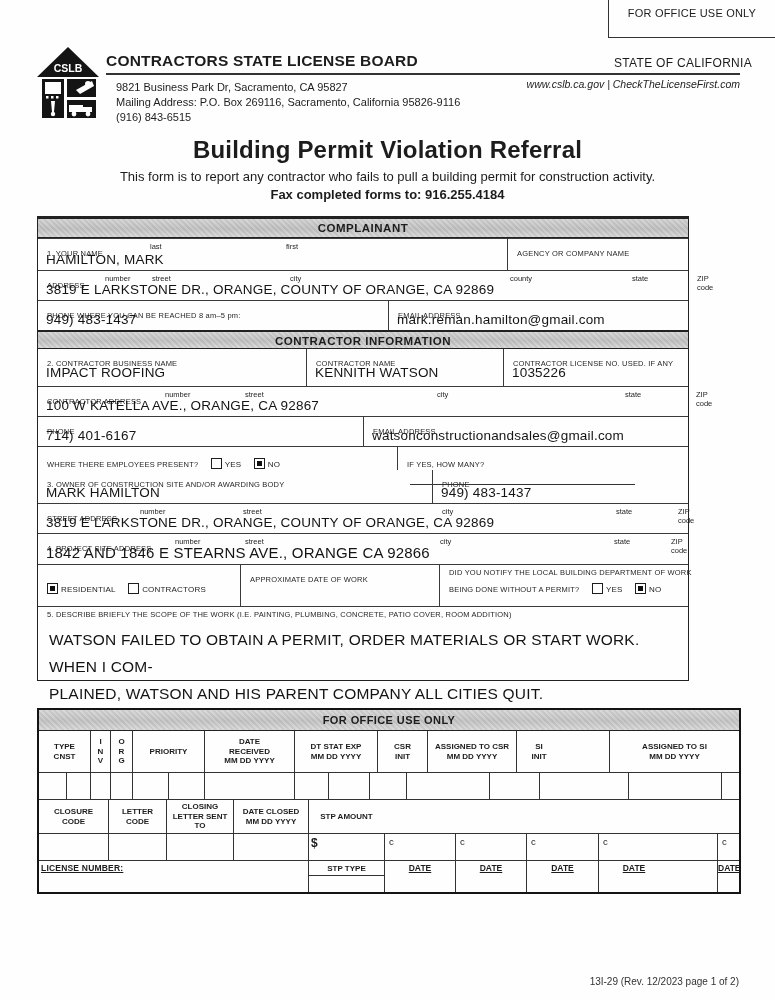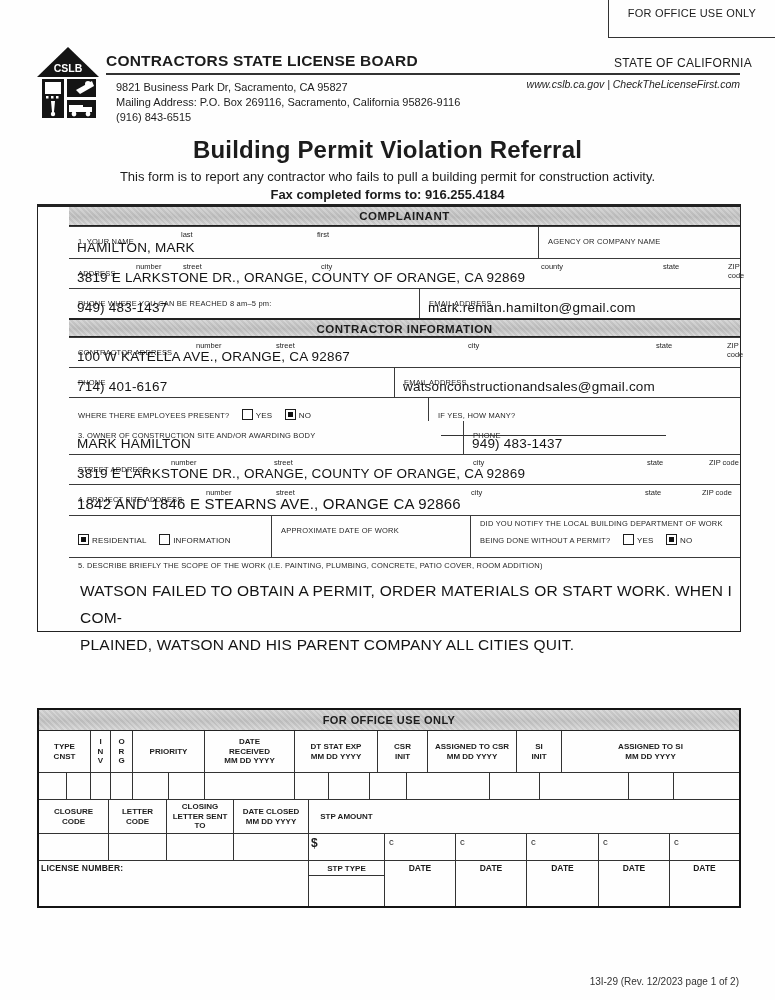--- a/index.html
+++ b/index.html
@@ -20,21 +20,21 @@
   .board-name { position: absolute; left: 106px; top: 52px; font-size: 15.5px; font-weight: bold; letter-spacing: .2px; }
   .state-name { position: absolute; right: 23px; top: 56px; font-size: 12px; letter-spacing: .3px; }
   .head-rule { position: absolute; left: 106px; right: 35px; top: 73px; height: 1.5px; background: #333; }
   .website { position: absolute; right: 35px; top: 78px; font-size: 10.5px; font-style: italic; color: #222; }
   .addr-block { position: absolute; left: 116px; top: 80px; font-size: 11px; line-height: 15px; color: #1d1d1d; }
   
   .title { position: absolute; left: 0; top: 136px; width: 100%; text-align: center; font-size: 24px; font-weight: bold; letter-spacing: .2px; }
   .subtitle { position: absolute; left: 0; top: 169px; width: 100%; text-align: center; font-size: 13px; }
   .faxline { position: absolute; left: 0; top: 187px; width: 100%; text-align: center; font-size: 13px; font-weight: bold; }
   
-  .formbox { position: absolute; left: 37px; top: 204px; width: 704px; border: 1.5px solid #222; border-top-width: 3px; background: #fefefe; padding-left: 31px; }
+  .formbox { position: absolute; left: 37px; top: 216px; width: 652px; border: 1.5px solid #222; border-top-width: 3px; background: #fefefe; }
   .bar {
     height: 19px; line-height: 18px; text-align: center; font-weight: bold; font-size: 11.5px; letter-spacing: .5px;
     border-bottom: 1px solid #222;
     background: repeating-linear-gradient(45deg, rgba(0,0,0,.06) 0 2px, rgba(255,255,255,.05) 2px 4px), linear-gradient(#d6d6d6, #c3c3c3 55%, #d9d9d9);
   }
   .bar.mid { border-top: 2px solid #222; }
   .r { position: relative; display: flex; border-top: 1px solid #3a3a3a; }
   .r:first-of-type { border-top: none; }
   .c { position: relative; padding: 3px 0 0 9px; flex-shrink: 0; }
   .c + .c { border-left: 1px solid #3a3a3a; }
@@ -53,31 +53,31 @@
   .tbl { position: absolute; left: 37px; top: 708px; width: 704px; border: 2.5px solid #141414; background: #fefefe; }
   .tbar {
     height: 21px; line-height: 20px; text-align: center; font-weight: bold; font-size: 11px; letter-spacing: .4px;
     border-bottom: 1px solid #222;
     background: repeating-linear-gradient(45deg, rgba(0,0,0,.06) 0 2px, rgba(255,255,255,.05) 2px 4px), linear-gradient(#d8d8d8, #c6c6c6 55%, #dadada);
   }
   .tr { display: flex; border-top: 1px solid #333; }
   .tr.no-top { border-top: none; justify-content: space-between; }
   .td { flex-shrink: 0; position: relative; }
   .td + .td { border-left: 1px solid #333; }
-  .td.fill { flex: 1 1 auto; }
+  .td.fill { flex: 1 1 auto; margin-left: 48px; }
   .th { font-size: 8px; font-weight: bold; text-align: center; white-space: pre-line; line-height: 9.5px; padding-top: 4px; }
   .h1 { height: 41px; }
   .h1 .th { display: flex; align-items: center; justify-content: center; height: 100%; padding-top: 0; }
   .empty-row { height: 27px; }
   .h2 { height: 34px; }
   .h2 .th { display: flex; align-items: center; justify-content: center; height: 100%; padding-top: 0; }
   .money { height: 27px; }
   .money .sym { font-size: 12px; font-weight: bold; padding: 2px 0 0 2px; }
   .money .cc { font-size: 9.5px; padding: 2px 0 0 4px; }
-  .lic { height: 46px; }
+  .lic { height: 32px; text-decoration: underline; }
   .lic-lbl { font-size: 8.5px; font-weight: bold; padding: 2px 0 0 2px; letter-spacing: .2px; }
   .stp-box { position: absolute; left: 0; top: 0; right: 0; height: 15px; border-bottom: 1px solid #333; text-align: center; font-size: 8px; font-weight: bold; line-height: 15px; }
   .date-lbl { text-align: center; font-size: 8.5px; font-weight: bold; padding-top: 2px; }
   
   .footer { position: absolute; right: 36px; top: 976px; font-size: 10px; color: #333; }
 </style>
 </head>
 <body>
 
 <div class="page">
@@ -156,20 +156,34 @@
         <span class="val">949) 483-1437</span>
       </div>
       <div class="c fill">
         <span class="lbl">EMAIL ADDRESS</span>
         <span class="val">mark.reman.hamilton@gmail.com</span>
       </div>
     </div>
 
     <div class="bar mid">CONTRACTOR INFORMATION</div>
 
+    <div class="r no-top" style="height:37px;border-top:none">
+      <div class="c" style="width:268px">
+        <span class="lbl">2. CONTRACTOR BUSINESS NAME</span>
+        <span class="val hi">IMPACT ROOFING</span>
+      </div>
+      <div class="c" style="width:197px">
+        <span class="lbl">CONTRACTOR NAME</span>
+        <span class="val hi">KENNITH WATSON</span>
+      </div>
+      <div class="c fill">
+        <span class="lbl">CONTRACTOR LICENSE NO. USED. IF ANY</span>
+        <span class="val hi">1035226</span>
+      </div>
+    </div>
 
     <div class="r" style="height:30px">
       <div class="c fill">
         <span class="lbl">CONTRACTOR ADDRESS</span>
         <span class="sub" style="left:127px">number</span>
         <span class="sub" style="left:207px">street</span>
         <span class="sub" style="left:399px">city</span>
         <span class="sub" style="left:587px">state</span>
         <span class="sub" style="left:658px">ZIP code</span>
         <span class="val">100 W KATELLA AVE., ORANGE, CA 92867</span>
@@ -230,21 +244,21 @@
         <span class="sub" style="left:402px">city</span>
         <span class="sub" style="left:576px">state</span>
         <span class="sub" style="left:633px">ZIP code</span>
         <span class="val" style="font-size:15px">1842 AND 1846 E STEARNS AVE., ORANGE CA 92866</span>
       </div>
     </div>
 
     <div class="r" style="height:42px">
       <div class="c" style="width:202px;padding-top:13px">
         <span class="cb checked" style="margin-left:0"></span><span class="cbl">RESIDENTIAL</span>
-        <span class="cb"></span><span class="cbl">INFORMATION</span>
+        <span class="cb"></span><span class="cbl">CONTRACTORS</span>
       </div>
       <div class="c" style="width:199px">
         <span class="lbl">APPROXIMATE DATE OF WORK</span>
       </div>
       <div class="c fill">
         <div class="lbl">DID YOU NOTIFY THE LOCAL BUILDING DEPARTMENT OF WORK</div>
         <div style="margin-top:1px">
           <span class="lbl">BEING DONE WITHOUT A PERMIT?</span>
           <span class="cb"></span><span class="cbl">YES</span>
           <span class="cb checked"></span><span class="cbl">NO</span>

